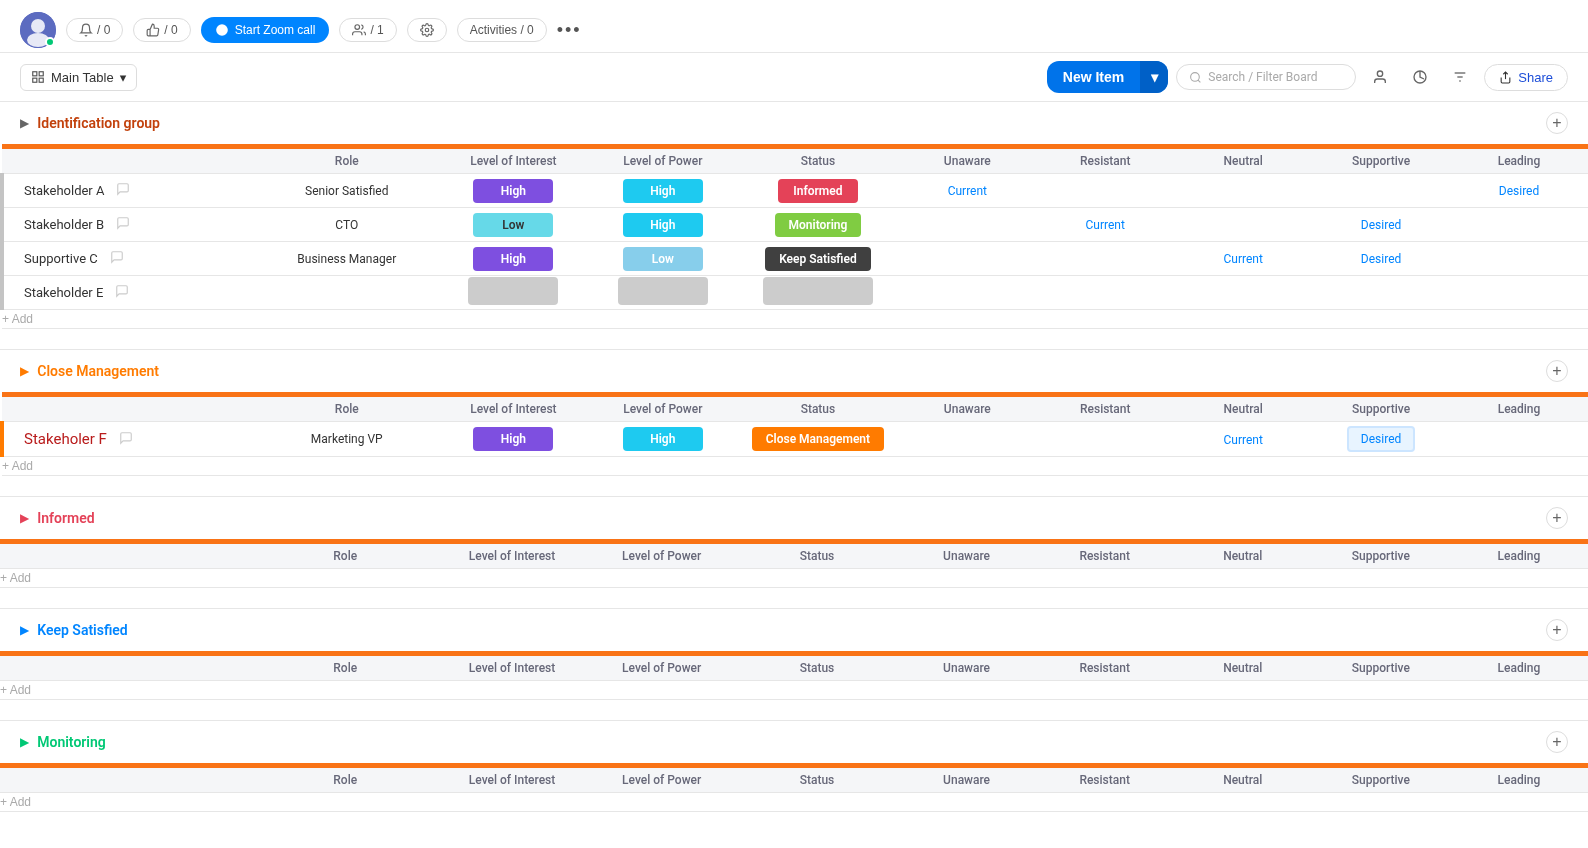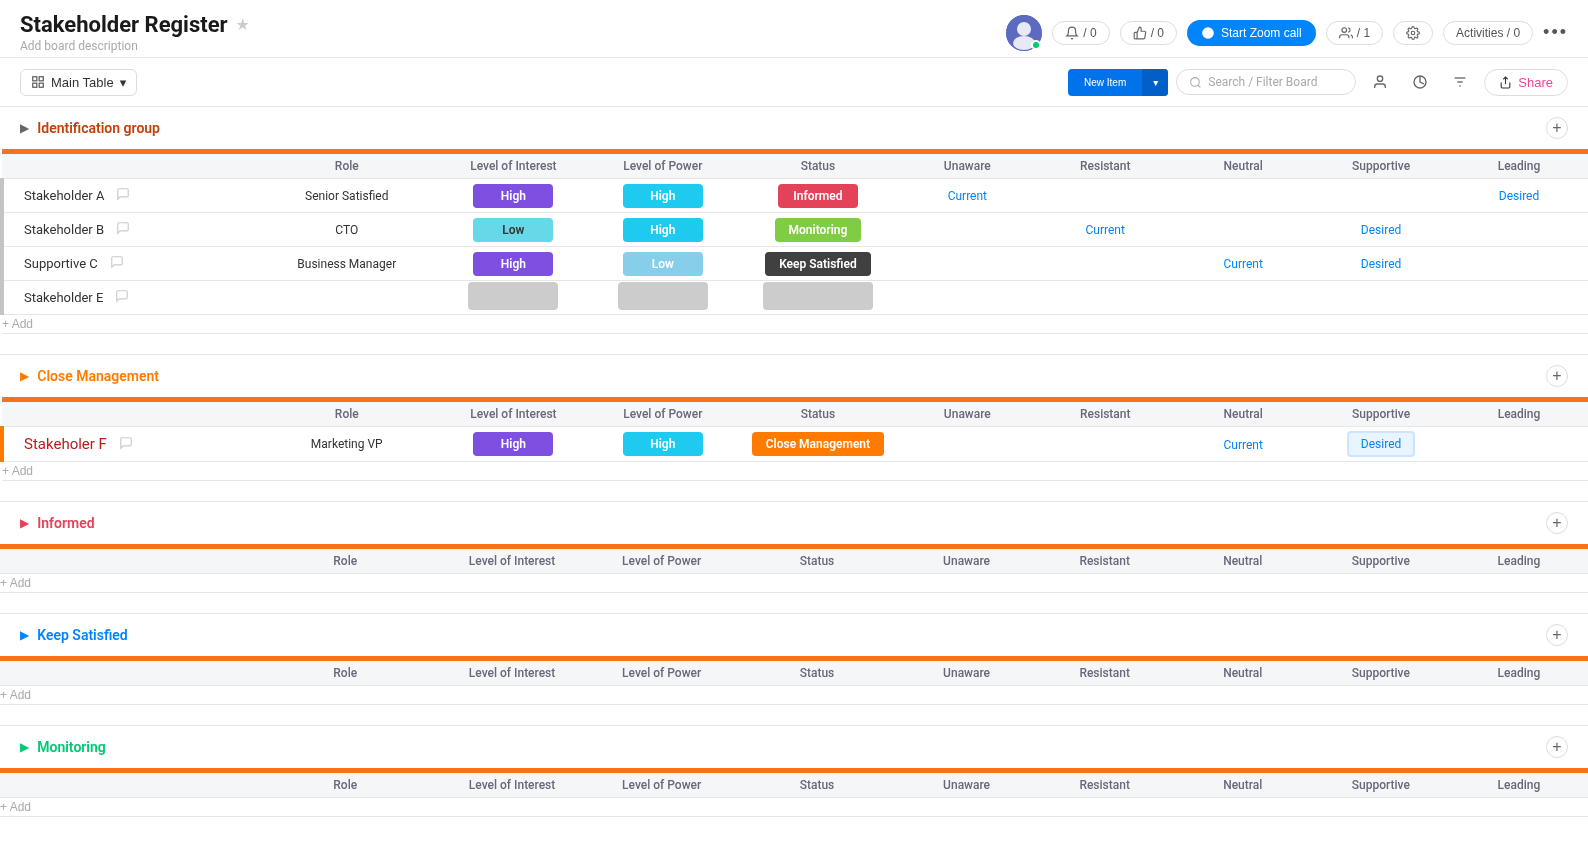--- a/index.html
+++ b/index.html
@@ -18,26 +18,26 @@
     .avatar-online { position: absolute; bottom: 1px; right: 1px; width: 10px; height: 10px; border-radius: 50%; background: #00c875; border: 2px solid white; }
     .counter-btn { display: flex; align-items: center; gap: 4px; border: 1px solid #ddd; border-radius: 20px; padding: 4px 12px; font-size: 12px; color: #555; cursor: pointer; background: white; }
     .zoom-btn { display: flex; align-items: center; gap: 6px; background: #0085ff; color: white; border: none; border-radius: 20px; padding: 6px 14px; font-size: 12px; cursor: pointer; }
     .more-btn { border: none; background: none; font-size: 18px; cursor: pointer; color: #555; letter-spacing: 2px; }
 
     
     .toolbar { display: flex; align-items: center; justify-content: space-between; padding: 8px 20px; border-bottom: 1px solid #e6e6e6; }
     .toolbar-left { display: flex; align-items: center; gap: 8px; }
     .table-view-btn { display: flex; align-items: center; gap: 6px; border: 1px solid #ddd; border-radius: 6px; padding: 5px 10px; font-size: 13px; cursor: pointer; background: white; color: #333; }
     .toolbar-right { display: flex; align-items: center; gap: 8px; }
-    .new-item-btn { display: flex; align-items: center; background: #0073ea; color: white; border: none; border-radius: 4px; font-size: 10px; font-weight: 400; cursor: pointer; overflow: hidden; }
+    .new-item-btn { display: flex; align-items: center; background: #0073ea; color: white; border: none; border-radius: 12px; font-size: 14px; font-weight: 700; cursor: pointer; overflow: hidden; }
     .new-item-main { padding: 8px 16px; }
     .new-item-arrow { padding: 8px 10px; background: #0060c7; border-left: 1px solid #0060c7; display: flex; align-items: center; }
     .search-box { display: flex; align-items: center; border: 1px solid #ddd; border-radius: 20px; padding: 5px 12px; gap: 6px; font-size: 12px; color: #aaa; background: white; cursor: text; min-width: 180px; }
     .icon-btn { width: 32px; height: 32px; border: none; background: none; cursor: pointer; color: #666; font-size: 16px; display: flex; align-items: center; justify-content: center; border-radius: 50%; }
-    .share-btn { display: flex; align-items: center; gap: 6px; border: 1px solid #ddd; border-radius: 20px; padding: 5px 14px; font-size: 13px; cursor: pointer; background: white; color: #ec4899; }
+    .share-btn { display: flex; align-items: center; gap: 6px; border: 1px solid #ddd; border-radius: 20px; padding: 5px 14px; font-size: 13px; cursor: pointer; background: white; color: #1d4ed8; }
 
     
     .main-content { padding: 0; overflow-x: auto; }
 
     
     .group-section { margin-bottom: 20px; }
     .group-header { display: flex; align-items: center; padding: 10px 20px; gap: 8px; }
     .group-toggle { cursor: pointer; color: #666; font-size: 12px; }
     .group-title { font-size: 14px; font-weight: 600; }
     .group-title.default { color: #c2410c; }
@@ -90,27 +90,20 @@
     
     .section-divider { height: 1px; background: #e6e6e6; margin: 0; }
 
     
     .col-header-row th { padding: 5px 8px; }
   </style>
 </head>
 <body>
 
 <div class="top-header">
-  <div class="title-area">
-    <div class="title-row">
-      <span class="page-title">Stakeholder Register</span>
-      <span class="star-icon">★</span>
-    </div>
-    <span class="subtitle">Add board description</span>
-  </div>
   <div class="header-right">
     <div class="avatar-wrap">
       <div class="avatar">
         <svg width="36" height="36" viewBox="0 0 36 36">
             <circle cx="18" cy="18" r="18" fill="#5c6bc0"></circle>
             <circle cx="18" cy="14" r="7" fill="#fff" opacity="0.85"></circle>
             <ellipse cx="18" cy="28" rx="11" ry="7" fill="#fff" opacity="0.85"></ellipse>
           </svg>
       </div>
       <div class="avatar-online"></div>

